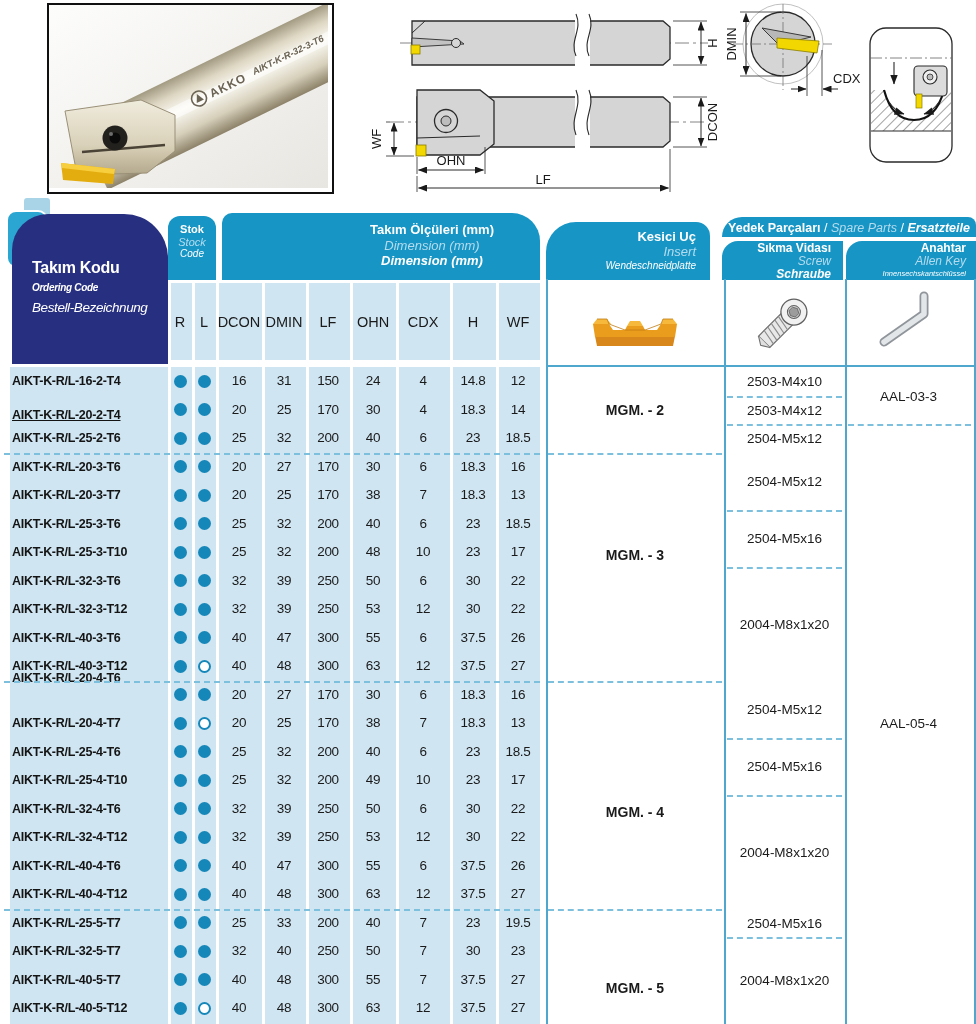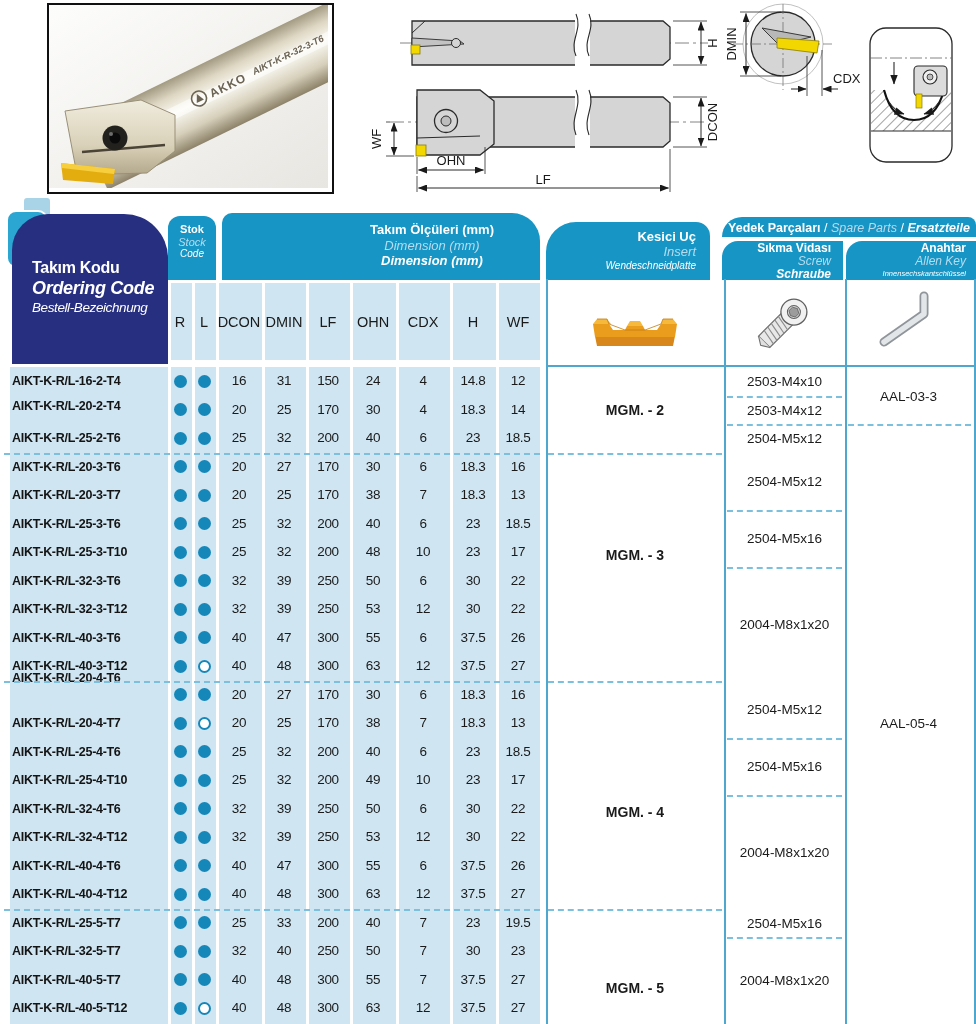--- a/index.html
+++ b/index.html
@@ -11,21 +11,21 @@
   
   .cyan{background:#1795c5;color:#fff;}
   .navy{background:#272f80;color:#fff;}
   .hdr-line-b{font-weight:700;}
   .hdr-line-i{font-style:italic;color:#b5dcee;}
   .hdr-line-g{font-style:italic;color:#fff;}
   #tab-sq{left:24px;top:198px;width:26px;height:30px;background:#a9d4e8;border-radius:3px;}
   #tab{left:6px;top:210px;width:38px;height:54px;background:#2ba6d3;border-radius:10px;border:2px solid #fff;}
   #code-panel{left:12px;top:214px;width:156px;height:150px;border-radius:36px 44px 0 0;padding:44px 0 0 20px;box-sizing:border-box;line-height:20px;}
   #code-panel .t1{font-size:16px;font-weight:700;letter-spacing:-0.3px;}
-  #code-panel .t2{font-size:18px;font-weight:700;font-style:italic;letter-spacing:-0.3px;}
+  #code-panel .t2{font-size:10px;font-weight:700;font-style:italic;letter-spacing:-0.3px;}
   #code-panel .t3{font-size:13.5px;font-style:italic;letter-spacing:-0.4px;}
   #stok-block{left:168px;top:216px;width:48px;height:64px;border-radius:12px 12px 0 0;text-align:center;padding-top:7px;box-sizing:border-box;font-size:11px;line-height:12.5px;}
   #dims-block{left:222px;top:213px;width:318px;height:67px;border-radius:10px 28px 0 0;}
   #dims-text{left:332px;top:222px;width:200px;text-align:center;font-size:13px;line-height:15.5px;color:#fff;}
   #insert-block{left:546px;top:222px;width:164px;height:58px;border-radius:30px 14px 0 0;text-align:right;padding:8px 14px 0 0;box-sizing:border-box;font-size:13px;line-height:14.5px;}
   #insert-block .sm{font-size:10px;}
   #spares-banner{left:722px;top:217px;width:254px;height:20px;border-radius:20px 8px 0 0;text-align:center;font-size:12.5px;line-height:23px;}
   #screw-block{left:722px;top:241px;width:121px;height:39px;border-radius:16px 0 0 0;text-align:right;padding:1px 12px 0 0;box-sizing:border-box;font-size:12px;line-height:12.8px;}
   #allen-block{left:846px;top:241px;width:130px;height:39px;border-radius:16px 0 0 0;text-align:right;padding:1px 10px 0 0;box-sizing:border-box;font-size:12px;line-height:12.8px;}
   #allen-block .xs{font-size:7.5px;}
@@ -281,21 +281,21 @@
       <div class="rowcode" style="left: 12px; top: 367px; width: 152px; line-height: 28.5px; position: absolute;">AIKT-K-R/L-16-2-T4</div>
       <div class="dot dot-filled" style="left: 173.5px; top: 374.75px; position: absolute;"></div>
       <div class="dot dot-filled" style="left: 197.5px; top: 374.75px; position: absolute;"></div>
       <div class="num" style="left: 212px; top: 367px; line-height: 28.5px; position: absolute;">16</div>
       <div class="num" style="left: 257px; top: 367px; line-height: 28.5px; position: absolute;">31</div>
       <div class="num" style="left: 301px; top: 367px; line-height: 28.5px; position: absolute;">150</div>
       <div class="num" style="left: 346px; top: 367px; line-height: 28.5px; position: absolute;">24</div>
       <div class="num" style="left: 396px; top: 367px; line-height: 28.5px; position: absolute;">4</div>
       <div class="num" style="left: 446px; top: 367px; line-height: 28.5px; position: absolute;">14.8</div>
       <div class="num" style="left: 491px; top: 367px; line-height: 28.5px; position: absolute;">12</div>
-      <div class="rowcode" style="left: 12px; top: 392px; width: 152px; line-height: 28.5px; position: absolute;">AIKT-K-R/L-20-2-T4</div>
+      <div class="rowcode" style="left: 12px; top: 401px; width: 152px; line-height: 28.5px; position: absolute; text-decoration: underline;">AIKT-K-R/L-20-2-T4</div>
       <div class="dot dot-filled" style="left: 173.5px; top: 403.25px; position: absolute;"></div>
       <div class="dot dot-filled" style="left: 197.5px; top: 403.25px; position: absolute;"></div>
       <div class="num" style="left: 212px; top: 395.5px; line-height: 28.5px; position: absolute;">20</div>
       <div class="num" style="left: 257px; top: 395.5px; line-height: 28.5px; position: absolute;">25</div>
       <div class="num" style="left: 301px; top: 395.5px; line-height: 28.5px; position: absolute;">170</div>
       <div class="num" style="left: 346px; top: 395.5px; line-height: 28.5px; position: absolute;">30</div>
       <div class="num" style="left: 396px; top: 395.5px; line-height: 28.5px; position: absolute;">4</div>
       <div class="num" style="left: 446px; top: 395.5px; line-height: 28.5px; position: absolute;">18.3</div>
       <div class="num" style="left: 491px; top: 395.5px; line-height: 28.5px; position: absolute;">14</div>
       <div class="rowcode" style="left: 12px; top: 424px; width: 152px; line-height: 28.5px; position: absolute;">AIKT-K-R/L-25-2-T6</div>

